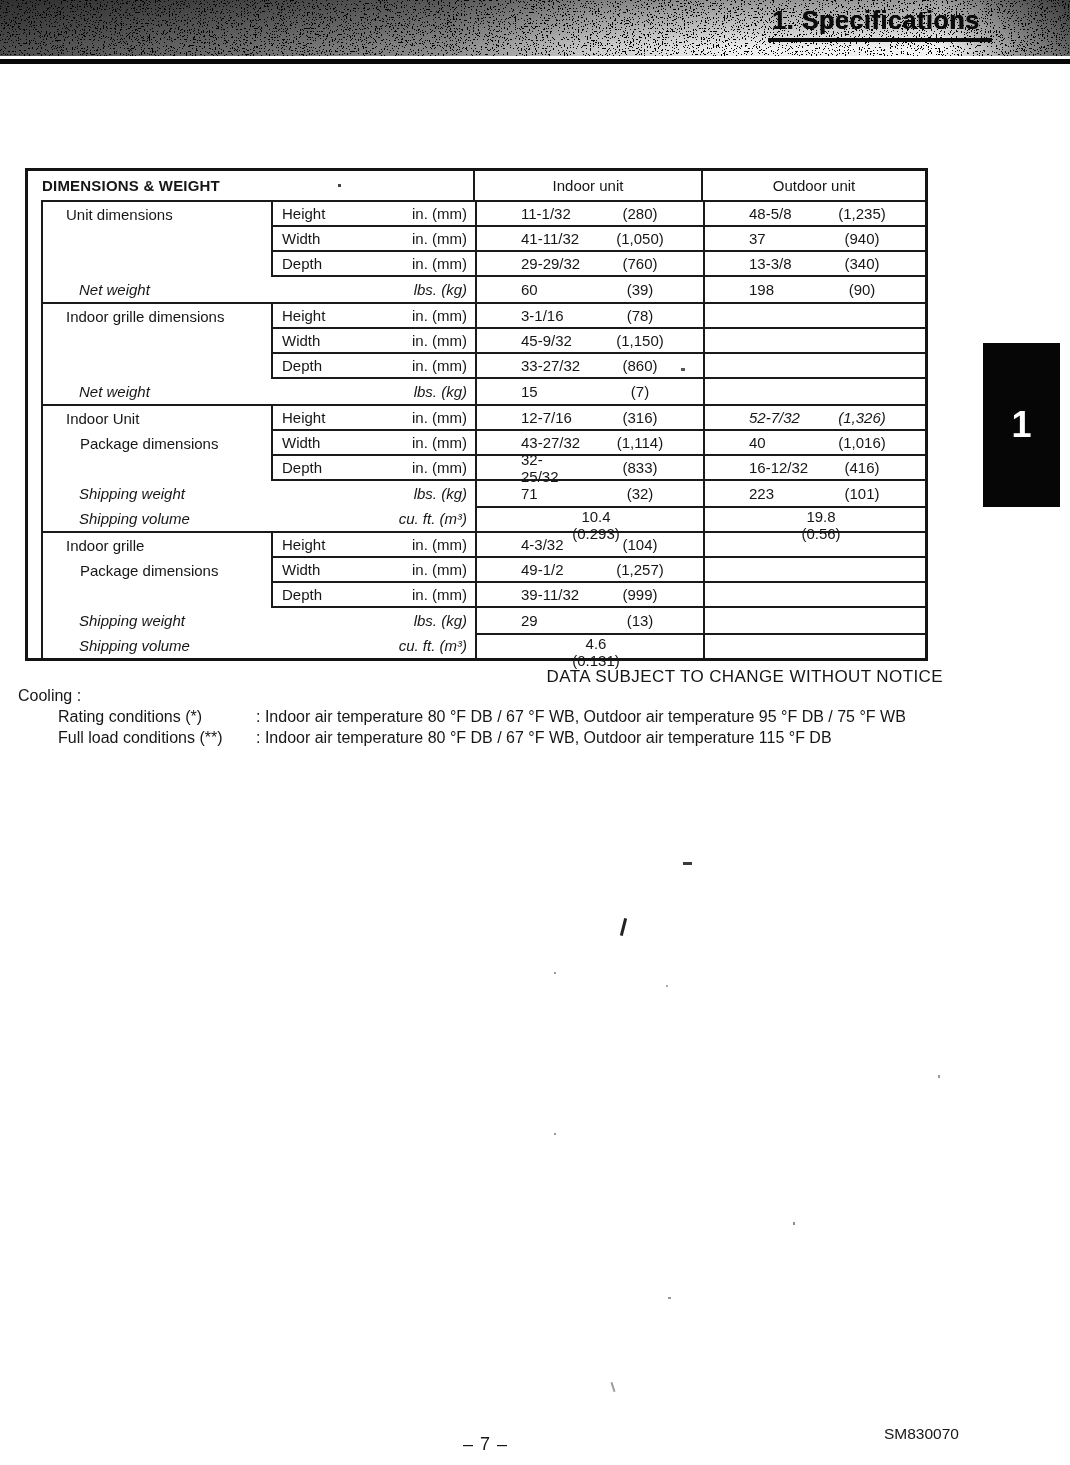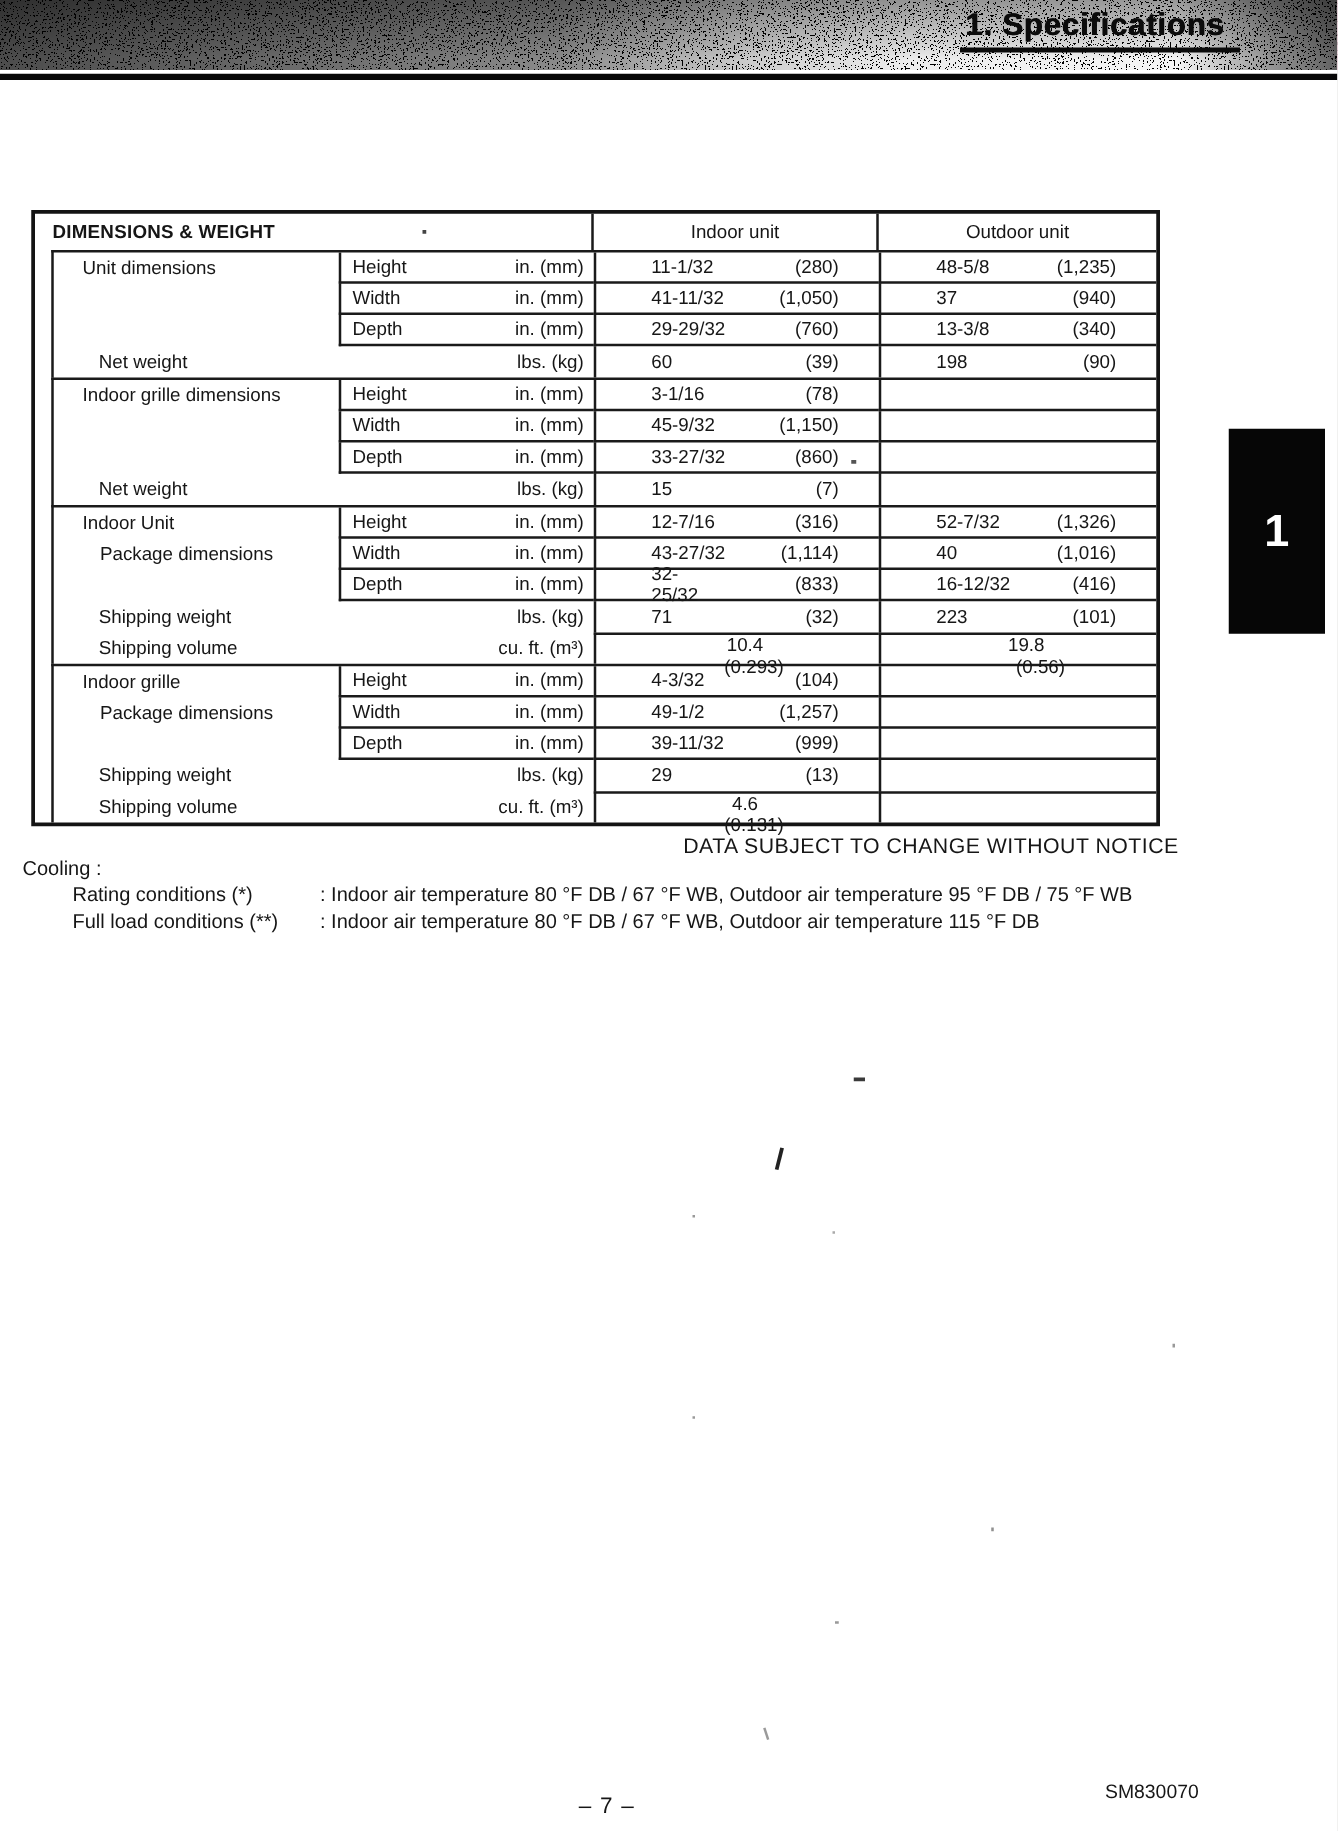--- a/index.html
+++ b/index.html
@@ -60,22 +60,22 @@
   }
   .cell{box-sizing:border-box;display:flex;align-items:center;}
   .label-cell{grid-column:1;flex-direction:column;align-items:flex-start;justify-content:flex-start;padding-left:23px;}
   .label-line{line-height:25px;white-space:nowrap;}
   .label-line.indent{padding-left:14px;}
   .sub-cell{grid-column:2;border-left:2px solid #1a1a1a;border-bottom:2px solid #1a1a1a;
     justify-content:space-between;padding:0 8px 0 9px;}
   .val-cell{border-left:2px solid #1a1a1a;justify-content:space-between;padding:0 32px 0 44px;}
   .val-cell.dim{border-bottom:2px solid #1a1a1a;}
   .val-cell.wsep{border-top:2px solid #1a1a1a;flex-direction:column;}
-  .val-cell .paren{display:inline-block;min-width:62px;text-align:right;white-space:nowrap;}
-  .weight-cell{grid-column:1 / span 2;justify-content:space-between;padding:0 8px 0 36px;}
+  .val-cell .paren{display:inline-block;min-width:62px;text-align:center;white-space:nowrap;}
+  .weight-cell{grid-column:1 / span 2;justify-content:space-between;padding:0 8px 0 36px;font-style:italic;}
   .w-label{white-space:nowrap;}
   .w-unit{white-space:nowrap;}
 
   
   .notice{
     position:absolute;right:127px;top:667px;
     font-size:17px;letter-spacing:.4px;color:#161616;white-space:nowrap;
   }
   .cooling{position:absolute;left:18px;top:686px;font-size:16px;}
   .cooling-heading{line-height:20px;}
@@ -243,21 +243,21 @@
             <div class="label-line indent">Package dimensions</div>
           </div>
           <div class="cell sub-cell" style="grid-row: 1;">
             <span>Height</span>
             <span>in. (mm)</span>
           </div>
           <div class="cell val-cell dim" style="grid-area: 1 / 3;">
             <span>12-7/16</span>
             <span class="paren">(316)</span>
           </div>
-          <div class="cell val-cell dim" style="grid-area: 1 / 4;">
+          <div class="cell val-cell dim" style="grid-area: 1 / 4; font-style: italic;">
             <span>52-7/32</span>
             <span class="paren">(1,326)</span>
           </div>
           <div class="cell sub-cell" style="grid-row: 2;">
             <span>Width</span>
             <span>in. (mm)</span>
           </div>
           <div class="cell val-cell dim" style="grid-area: 2 / 3;">
             <span>43-27/32</span>
             <span class="paren">(1,114)</span>

